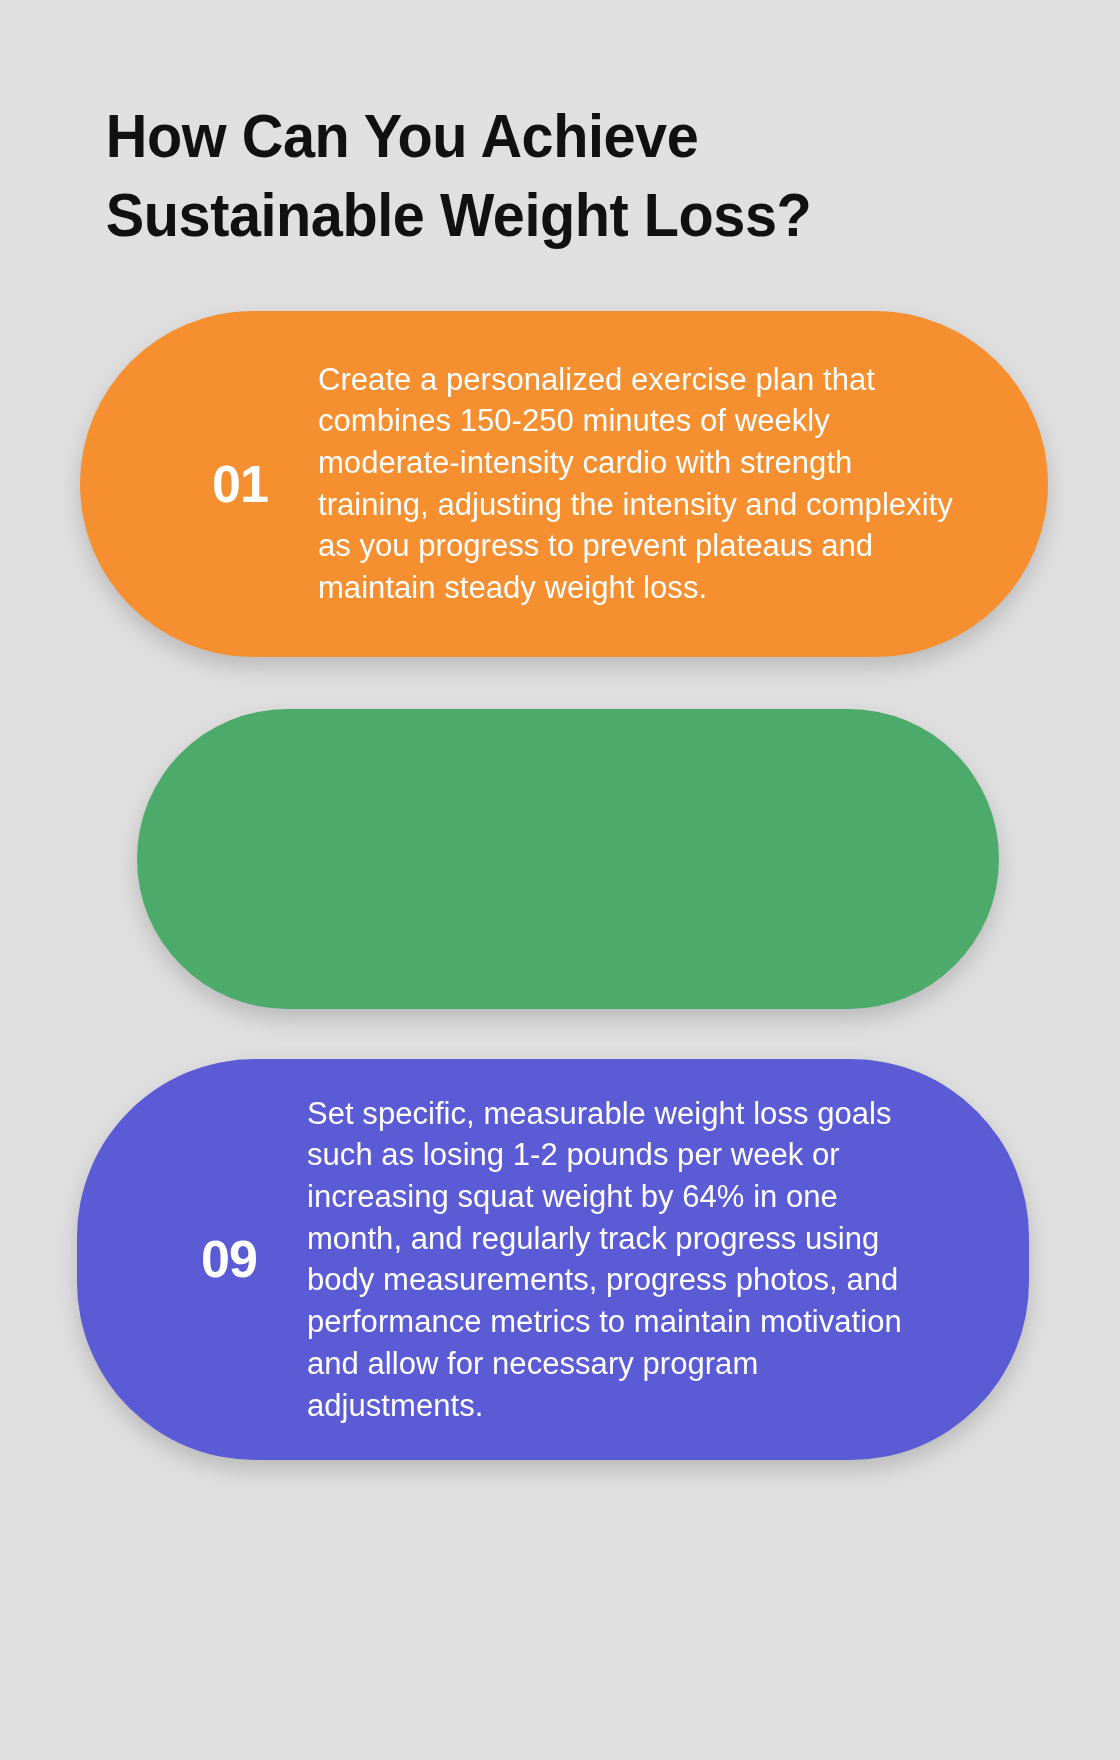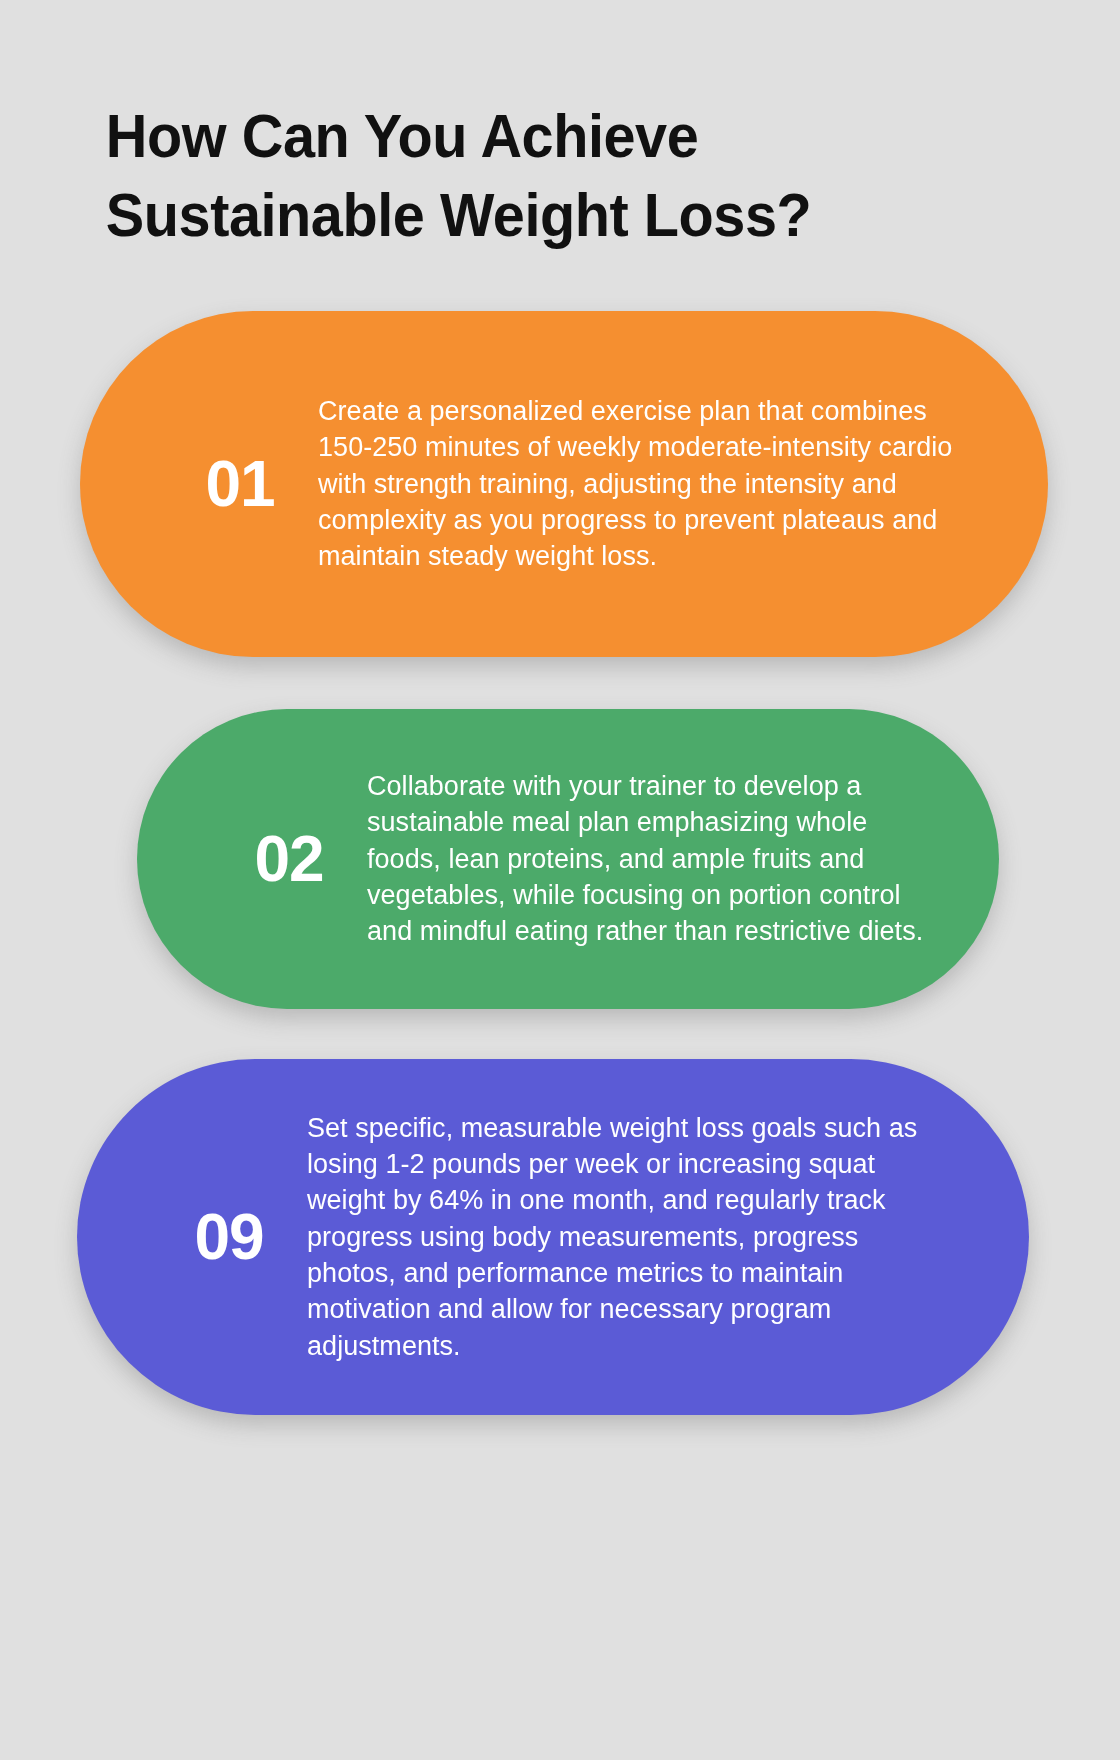--- a/index.html
+++ b/index.html
@@ -89,36 +89,36 @@
     margin-top: 50px;
     margin-left: -14px;
     border-radius: 178px;
     background: #5b5bd6;
     padding: 34px 62px 34px 44px;
   }
 
   .card-number {
     font-family: "Liberation Sans Narrow", "Liberation Sans", sans-serif;
     font-weight: 700;
-    font-size: 64px;
+    font-size: 52px;
     line-height: 1;
     color: #ffffff;
     flex: 0 0 auto;
     width: 132px;
     text-align: center;
     letter-spacing: -1px;
   }
 
   .card-01 .card-number { margin-left: 52px; }
   .card-02 .card-number { margin-left: 46px; }
   .card-03 .card-number { margin-left: 42px; }
 
   .card-text {
     font-family: "Liberation Sans Narrow", "Liberation Sans", sans-serif;
-    font-size: 27px;
+    font-size: 31px;
     line-height: 1.345;
     color: #ffffff;
     flex: 1 1 auto;
     letter-spacing: 0.05px;
     margin-left: 12px;
   }
 
   .card-01 .card-text { max-width: 650px; }
   .card-02 .card-text { max-width: 648px; }
   .card-03 .card-text { max-width: 628px; }
@@ -134,22 +134,20 @@
   </div>
 
   <div class="cards">
 
     <div class="card card-01">
       <div class="card-number">01</div>
       <div class="card-text">Create a personalized exercise plan that combines 150-250 minutes of weekly moderate-intensity cardio with strength training, adjusting the intensity and complexity as you progress to prevent plateaus and maintain steady weight loss.</div>
     </div>
 
     <div class="card card-02">
-      <div class="card-number">02</div>
-      <div class="card-text">Collaborate with your trainer to develop a sustainable meal plan emphasizing whole foods, lean proteins, and ample fruits and vegetables, while focusing on portion control and mindful eating rather than restrictive diets.</div>
     </div>
 
     <div class="card card-03">
       <div class="card-number">09</div>
       <div class="card-text">Set specific, measurable weight loss goals such as losing 1-2 pounds per week or increasing squat weight by 64% in one month, and regularly track progress using body measurements, progress photos, and performance metrics to maintain motivation and allow for necessary program adjustments.</div>
     </div>
 
   </div>
 </div>
 

